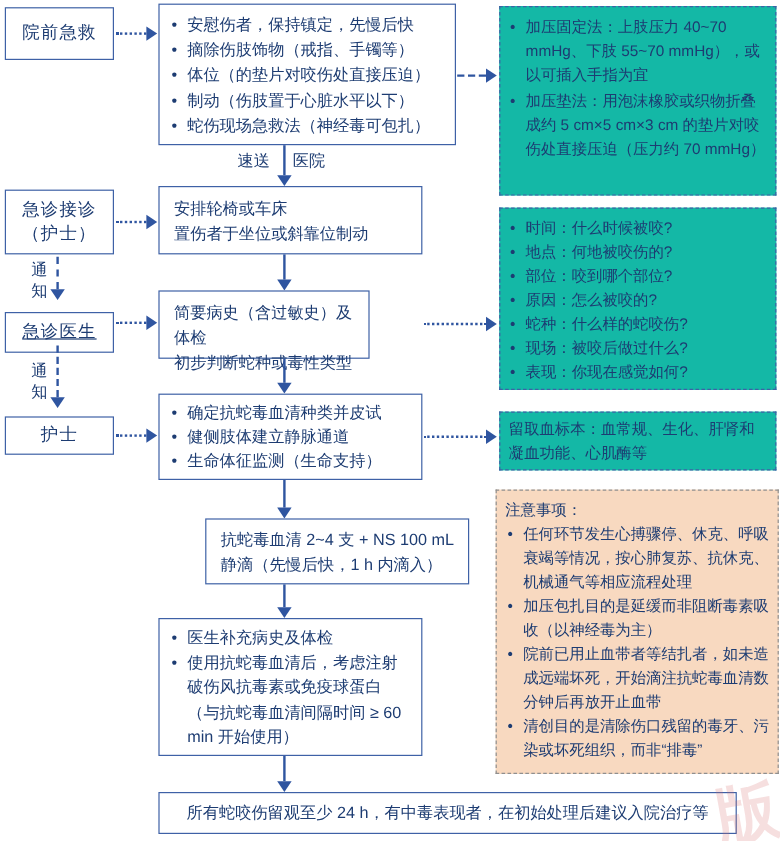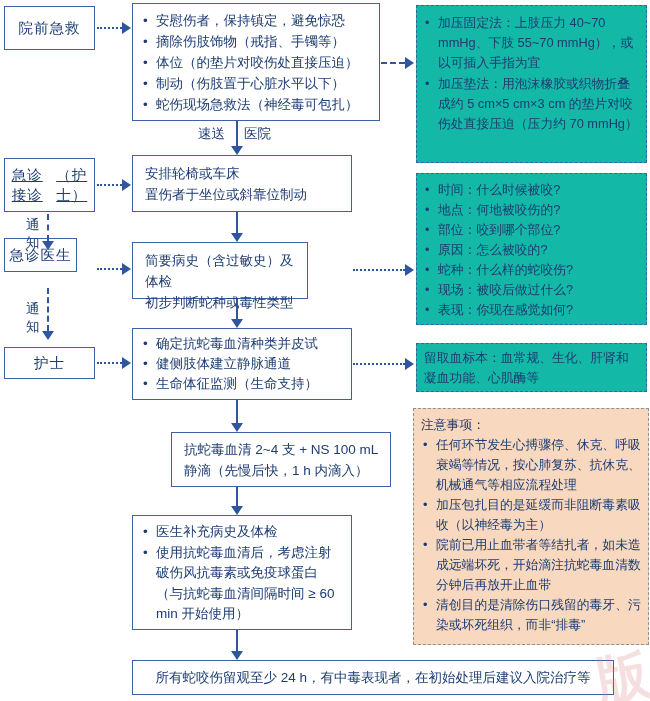--- a/index.html
+++ b/index.html
@@ -43,26 +43,26 @@
 </style>
 </head>
 <body>
 
 <div id="canvas">
 
   <div class="box center leftbox" style="left:4px;top:6px;width:91px;height:44px;">
     <span>院前急救</span>
   </div>
 
-  <div class="box center leftbox" style="left:4px;top:158px;width:91px;height:54px;flex-direction:row;text-decoration:underline;">
+  <div class="box center leftbox" style="left:4px;top:158px;width:91px;height:54px;flex-direction:column;">
     <span>急诊接诊</span>
     <span>（护士）</span>
   </div>
 
-  <div class="box center leftbox" style="left:4px;top:238px;width:73px;height:34px;">
+  <div class="box center leftbox" style="left:4px;top:260px;width:91px;height:34px;text-decoration:underline;">
     <span>急诊医生</span>
   </div>
 
   <div class="box center leftbox" style="left:4px;top:347px;width:91px;height:32px;">
     <span>护士</span>
   </div>
 
   <div class="vline-dashed" style="left:47px;top:214px;height:27px;"></div>
   <div class="ah-down" style="left:42px;top:241px;"></div>
   <div class="notify" style="left:26px;top:216px;">
@@ -82,21 +82,21 @@
   <div class="ah-right" style="left:122px;top:179px;"></div>
 
   <div class="hline-dotted" style="left:97px;top:268px;width:25px;"></div>
   <div class="ah-right" style="left:122px;top:263px;"></div>
 
   <div class="hline-dotted" style="left:97px;top:362px;width:25px;"></div>
   <div class="ah-right" style="left:122px;top:357px;"></div>
 
   <div class="box midtext" style="left:132px;top:3px;width:248px;height:118px;padding:6px 8px;">
     <ul class="bullets">
-        <li>安慰伤者，保持镇定，避免惊恐</li>
+        <li>安慰伤者，保持镇定，先慢后快</li>
         <li>摘除伤肢饰物（戒指、手镯等）</li>
         <li>体位（的垫片对咬伤处直接压迫）</li>
         <li>制动（伤肢置于心脏水平以下）</li>
         <li>蛇伤现场急救法（神经毒可包扎）</li>
       </ul>
   </div>
 
   <div class="vline-solid" style="left:236px;top:121px;height:25px;"></div>
   <div class="ah-down" style="left:231px;top:146px;"></div>
   <div class="flowlabel" style="left:198px;top:125px;">速送</div>

